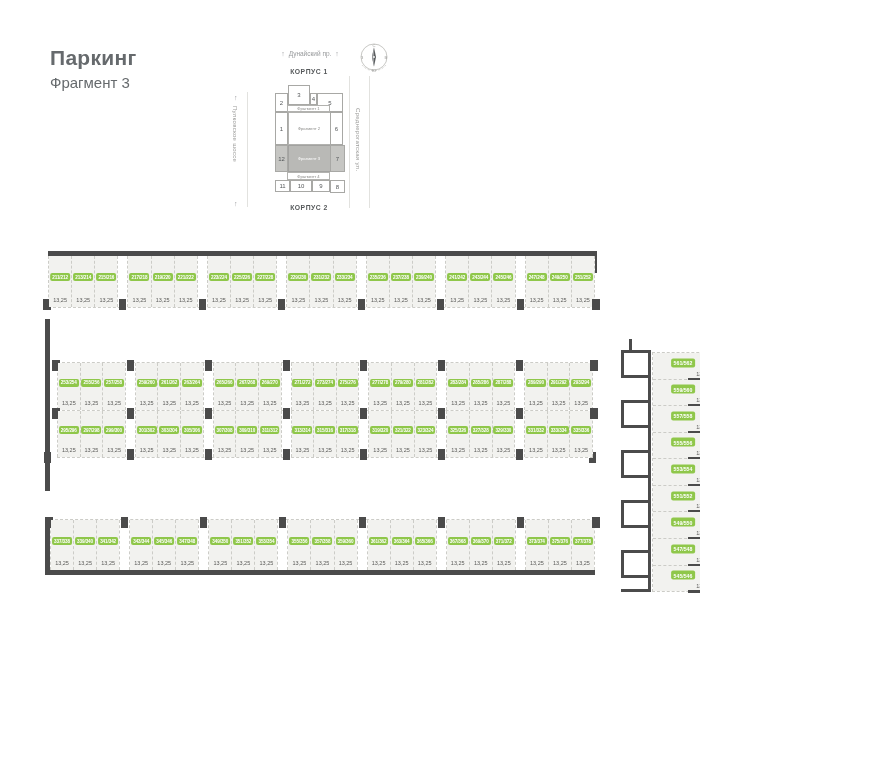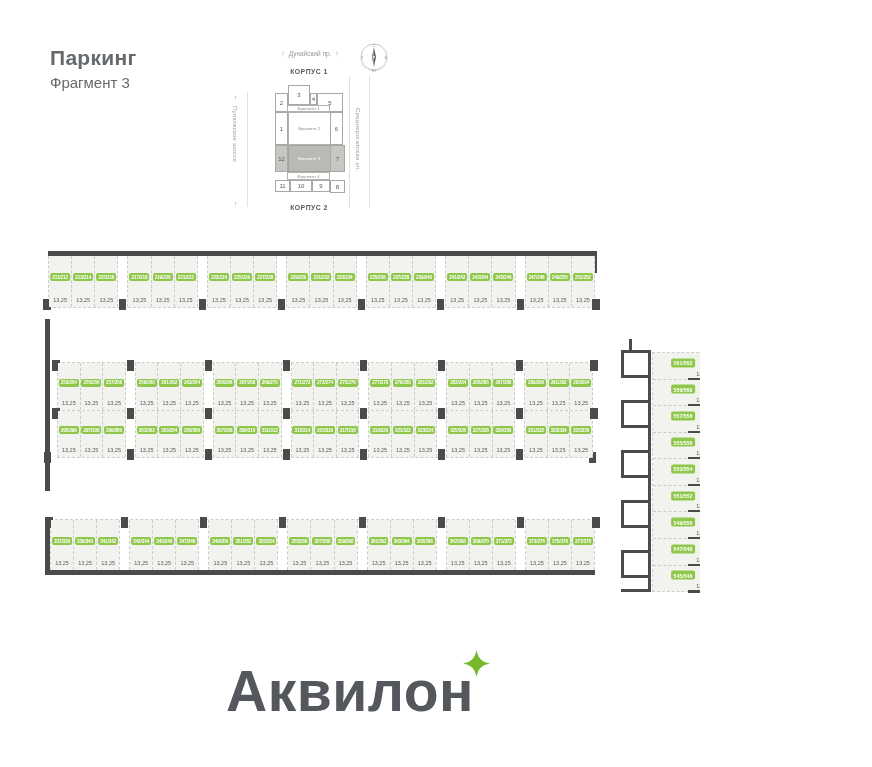--- a/index.html
+++ b/index.html
@@ -671,19 +671,14 @@
       <div class="space">
         <span class="space-label">637/638</span>
         <span class="space-area">13,25</span>
       </div>
       <div class="space">
         <span class="space-label">639/640</span>
         <span class="space-area">13,25</span>
       </div>
     </div>
 
-  <div class="logo">
-    <span class="logo-text">Аквилон<svg class="logo-star" viewBox="0 0 27 27">
-      <path d="M13.5 0 C15 8.2 18.8 12 27 13.5 C18.8 15 15 18.8 13.5 27 C12 18.8 8.2 15 0 13.5 C8.2 12 12 8.2 13.5 0 Z" fill="#76b82a"></path>
-    </svg></span>
-  </div>
 
 </div>
 
 </body></html>

